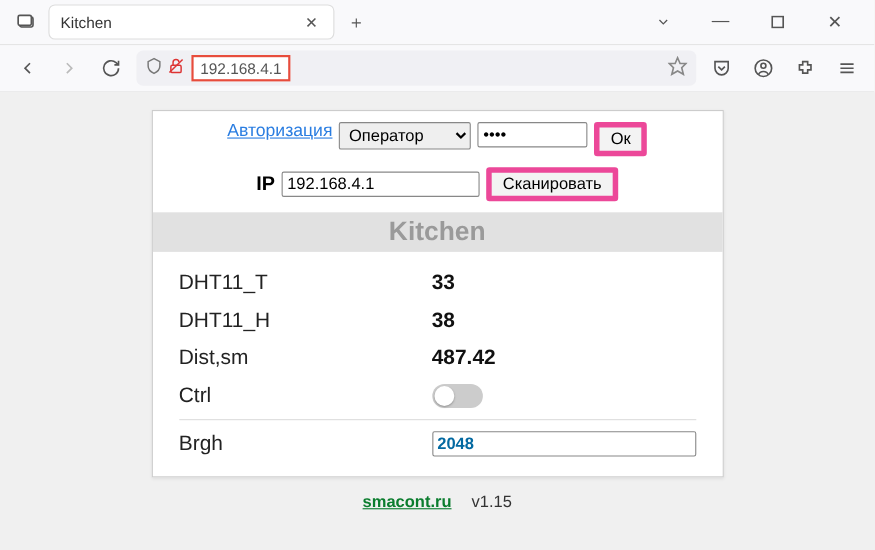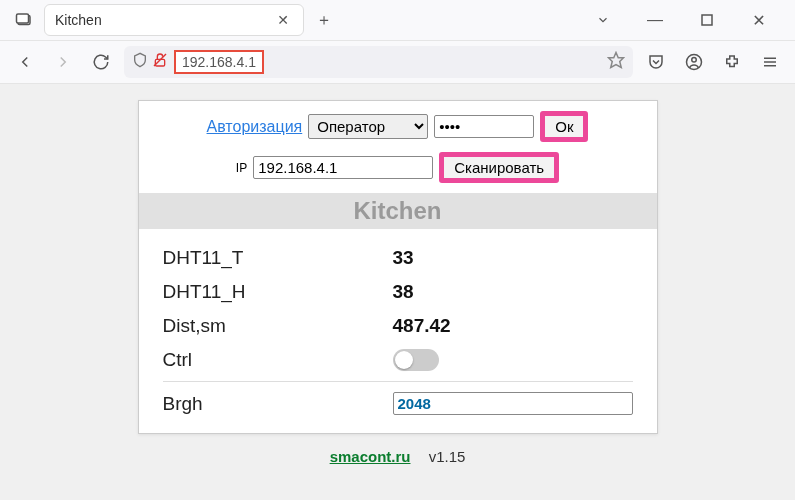--- a/index.html
+++ b/index.html
@@ -20,29 +20,29 @@
     .url-box { flex: 1; display: flex; align-items: center; background: #f0f0f4; border-radius: 6px; height: 32px; padding: 0 8px; gap: 6px; }
     .url-icons { display: flex; gap: 4px; align-items: center; }
     .url-text { font-size: 14px; color: #555; border: 2px solid #e74c3c; padding: 2px 6px; background: #fff; }
     .star-icon { margin-left: auto; color: #888; }
     .right-icons { display: flex; gap: 8px; align-items: center; }
     
     
     .page { padding: 16px 0; display: flex; flex-direction: column; align-items: center; }
     .panel { background: #fff; width: 520px; border: 1px solid #ccc; box-shadow: 0 1px 3px rgba(0,0,0,0.08); }
     
-    .auth-row { display: flex; align-items: center; justify-content: center; gap: 6px; padding: 10px 8px 6px; }
+    .auth-row { display: flex; align-items: flex-start; justify-content: center; gap: 6px; padding: 10px 8px 6px; }
     .auth-label { color: #2a7de1; font-size: 16px; text-decoration: underline; cursor: pointer; }
     select, input[type="password"], input[type="text"], input[type="number"] { font-size: 15px; padding: 2px 4px; border: 1px solid #888; border-radius: 2px; }
     .auth-select { width: 120px; }
     .auth-pass { width: 100px; }
     .ok-btn, .scan-btn { font-size: 15px; padding: 2px 10px; border: 5px solid #ec4899; background: #f3f3f3; border-radius: 3px; cursor: pointer; }
     
     .ip-row { display: flex; align-items: center; justify-content: center; gap: 6px; padding: 4px 8px 10px; }
-    .ip-label { font-size: 12px; }
+    .ip-label { font-size: 18px; font-weight: bold; }
     .ip-input { width: 180px; }
     
     .device-title { background: #e1e1e1; color: #9a9a9a; font-size: 24px; font-weight: bold; text-align: center; padding: 4px 0; }
     
     .data-table { padding: 12px 24px; }
     .data-row { display: flex; align-items: center; padding: 6px 0; font-size: 19px; }
     .data-label { width: 230px; color: #222; }
     .data-value { font-weight: bold; color: #111; }
     .divider { border-top: 1px solid #ddd; margin: 4px 0; }
     

